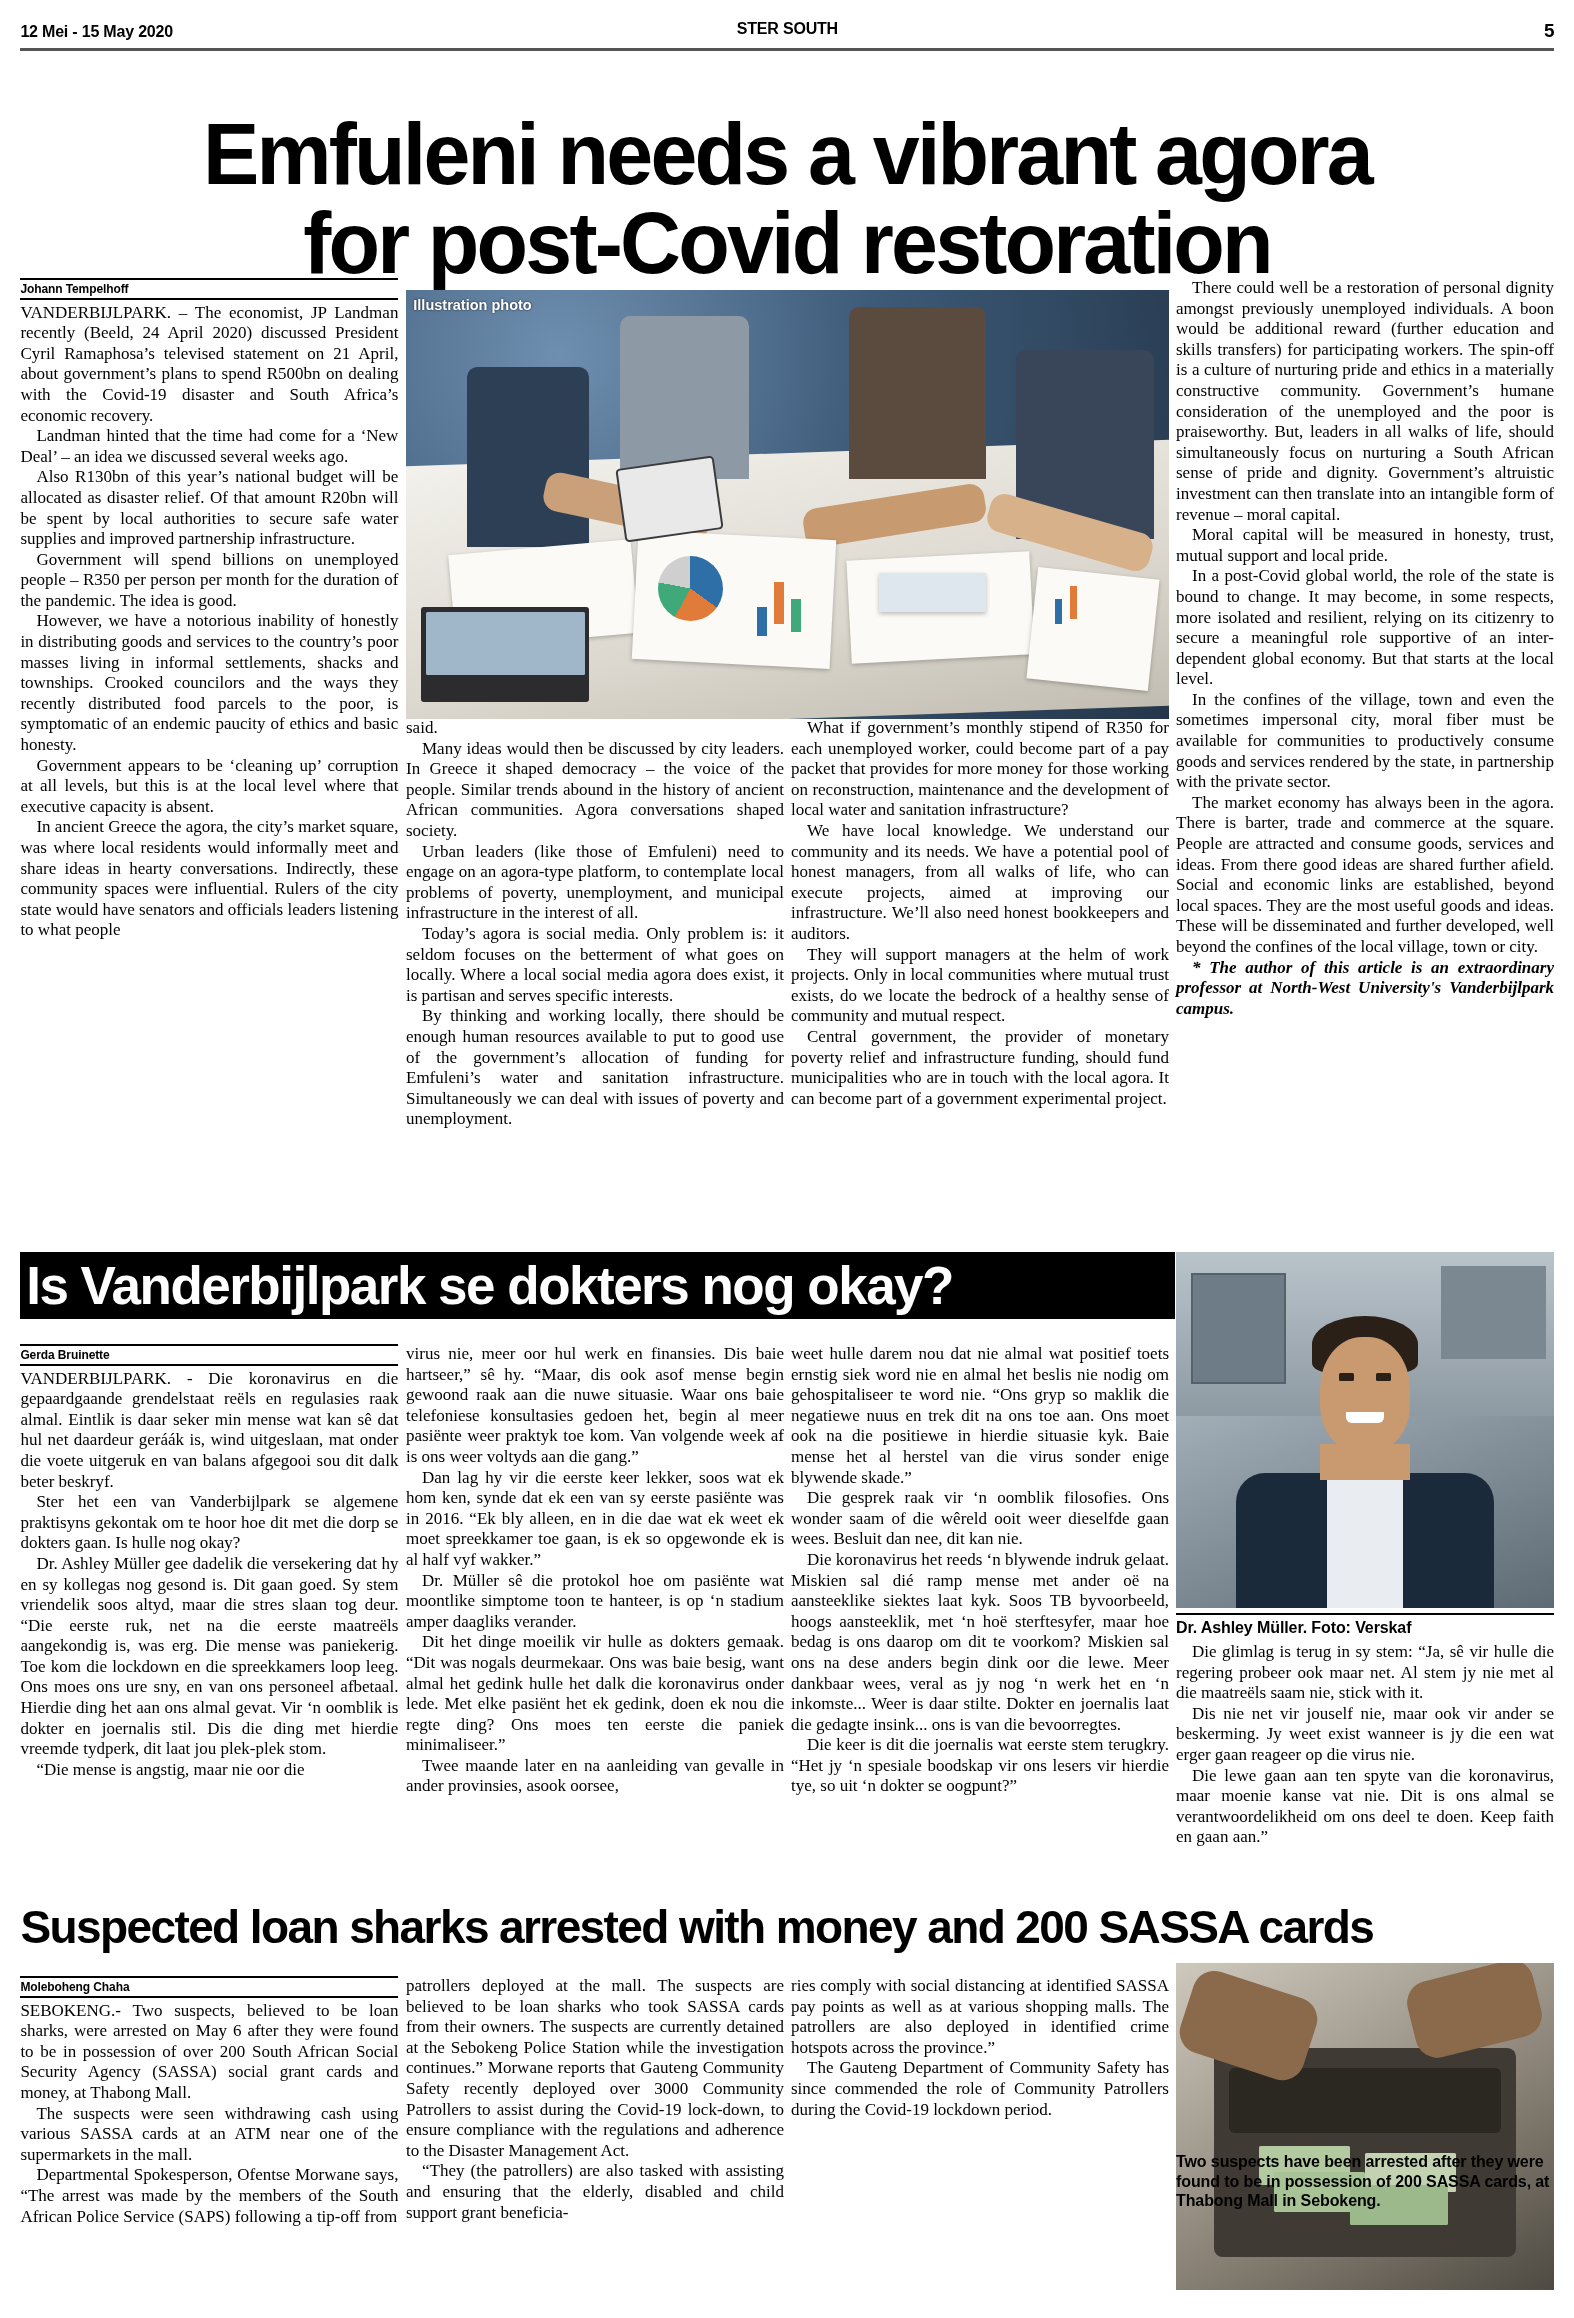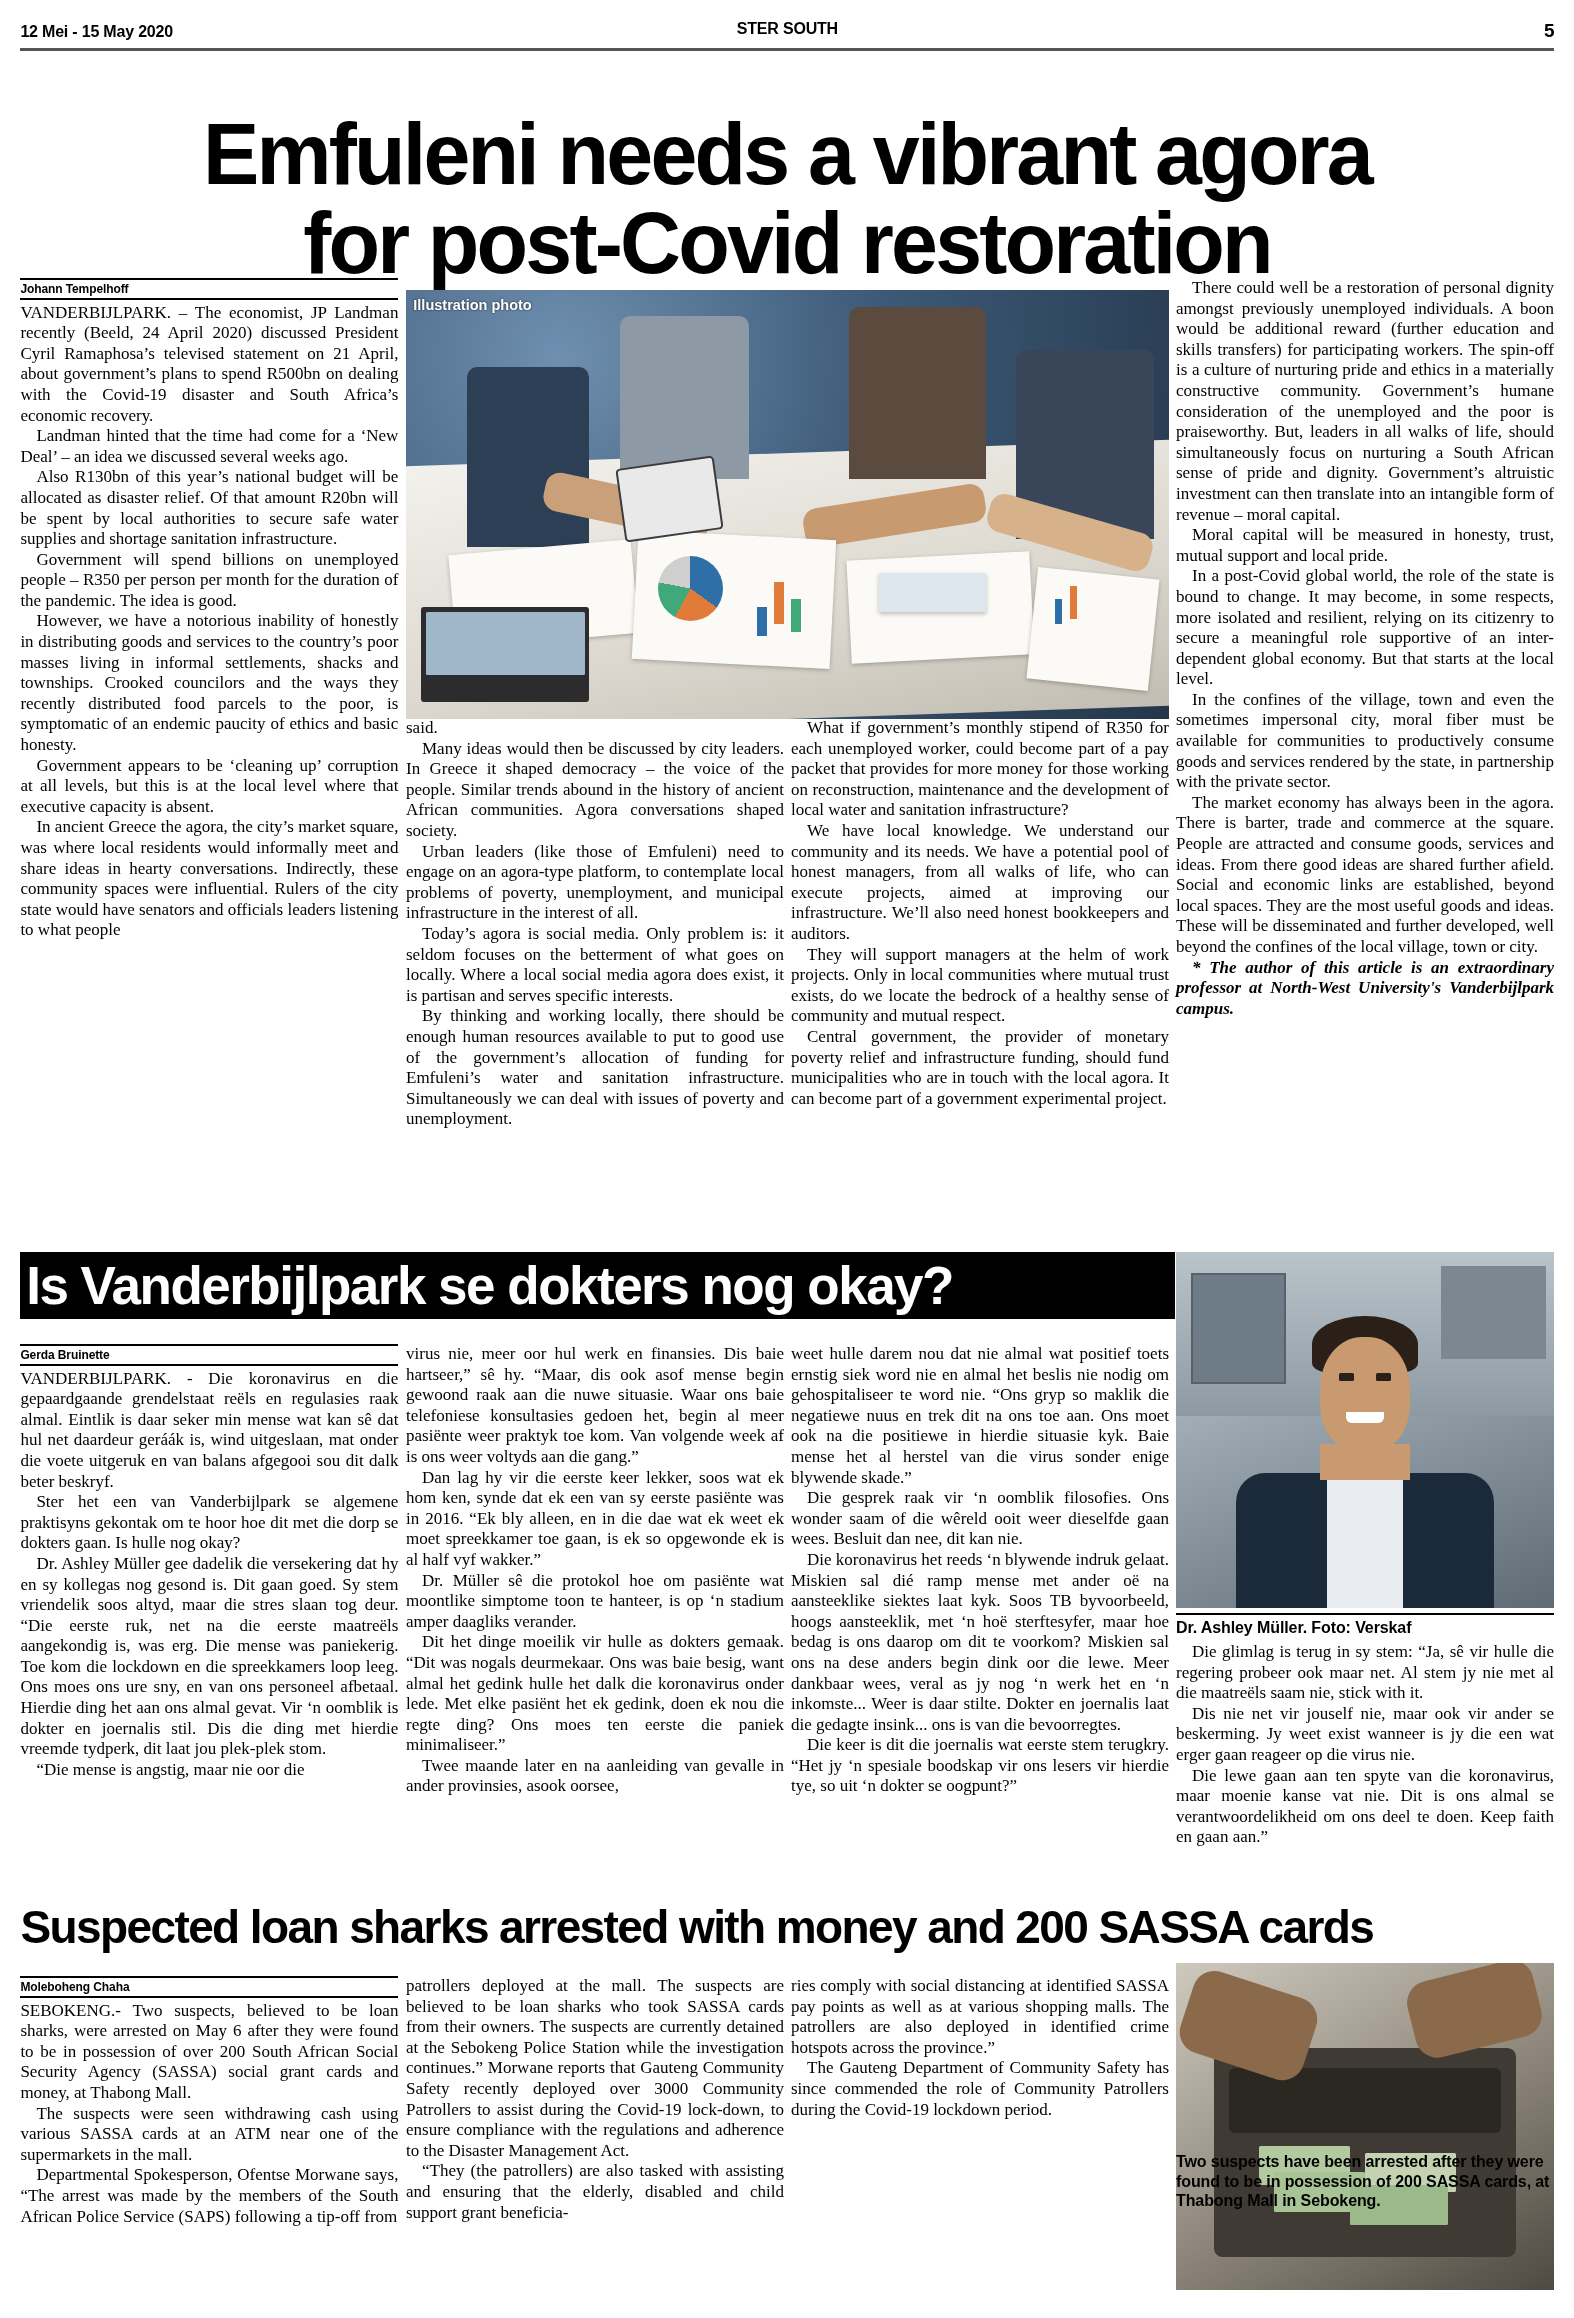--- a/index.html
+++ b/index.html
@@ -219,21 +219,21 @@
     <span class="l2">for post-Covid restoration</span>
   </h1>
 
   <div class="a1-c1">
     <div class="byline-box">
       <div class="byline">Johann Tempelhoff</div>
     </div>
     <div class="body-text">
       <p class="first">VANDERBIJLPARK. – The economist, JP Landman recently (Beeld, 24 April 2020) discussed President Cyril Ramaphosa’s televised statement on 21 April, about government’s plans to spend R500bn on dealing with the Covid-19 disaster and South Africa’s economic recovery.</p>
       <p>Landman hinted that the time had come for a ‘New Deal’ – an idea we discussed several weeks ago.</p>
-      <p>Also R130bn of this year’s national budget will be allocated as disaster relief. Of that amount R20bn will be spent by local authorities to secure safe water supplies and shortage sanitation infrastructure.</p>
+      <p>Also R130bn of this year’s national budget will be allocated as disaster relief. Of that amount R20bn will be spent by local authorities to secure safe water supplies and improved partnership infrastructure.</p>
       <p>Government will spend billions on unemployed people – R350 per person per month for the duration of the pandemic. The idea is good.</p>
       <p>However, we have a notorious inability of honestly in distributing goods and services to the country’s poor masses living in informal settlements, shacks and townships. Crooked councilors and the ways they recently distributed food parcels to the poor, is symptomatic of an endemic paucity of ethics and basic honesty.</p>
       <p>Government appears to be ‘cleaning up’ corruption at all levels, but this is at the local level where that executive capacity is absent.</p>
       <p>In ancient Greece the agora, the city’s market square, was where local residents would informally meet and share ideas in hearty conversations. Indirectly, these community spaces were influential. Rulers of the city state would have senators and officials leaders listening to what people</p>
     </div>
   </div>
 
   <div class="photo1">
     <div class="ph meeting-bg">
       <div class="desk"></div>

